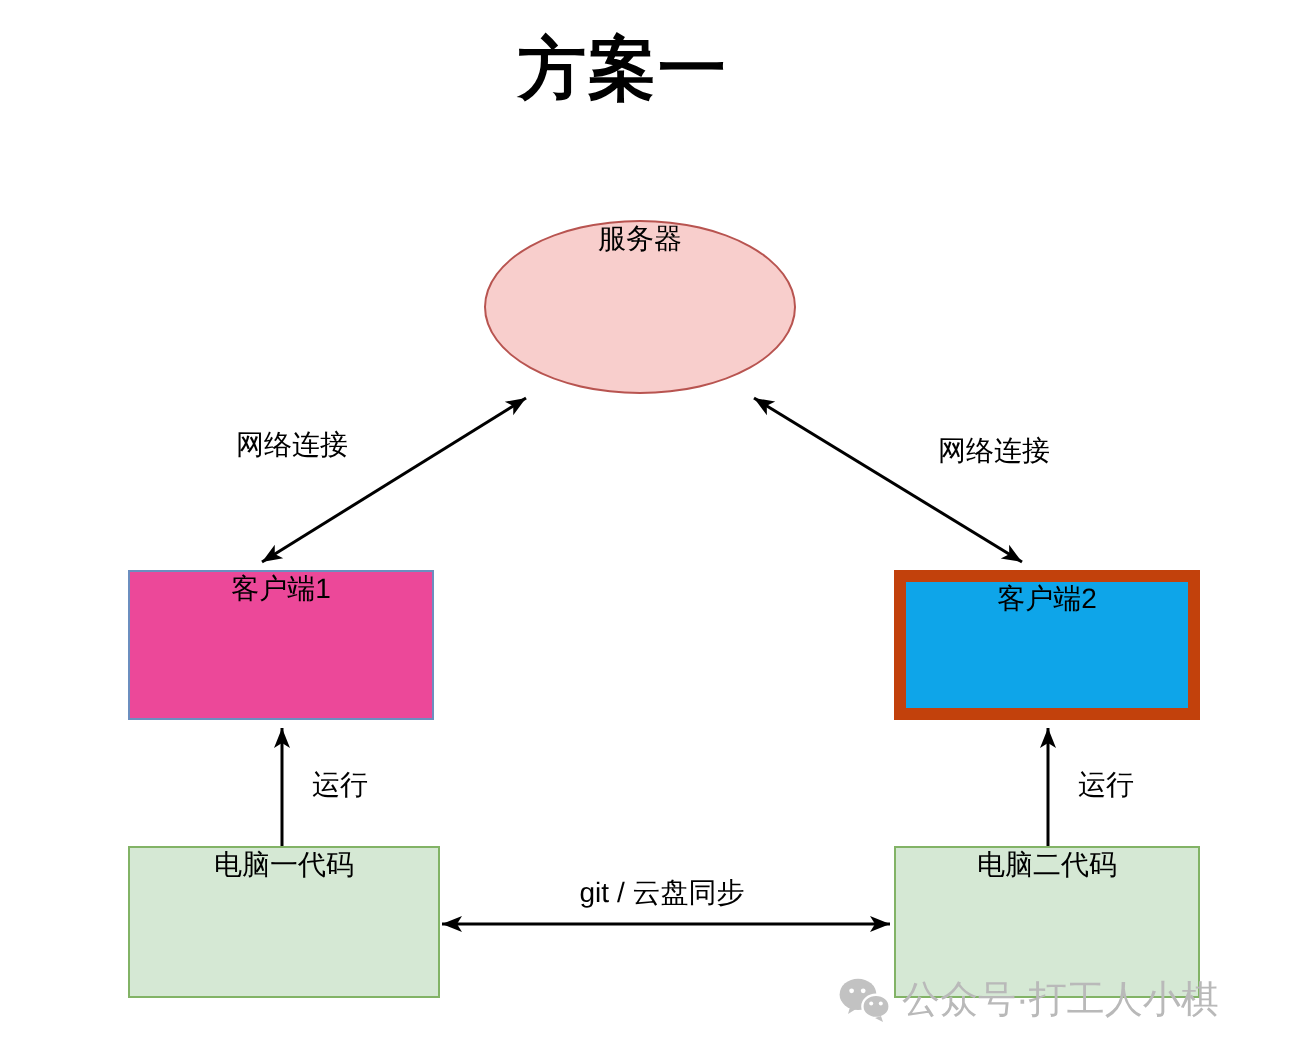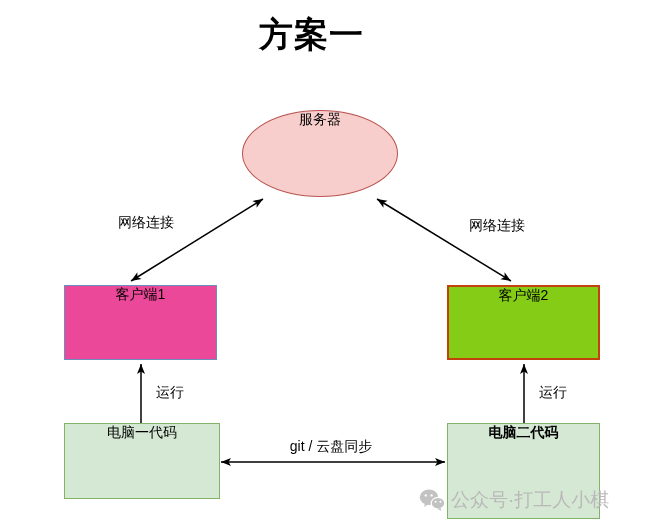--- a/index.html
+++ b/index.html
@@ -16,25 +16,25 @@
   .node{
     position:absolute;display:flex;align-items:flex-start;justify-content:center;
     font-size:14px;color:#000;box-sizing:border-box;text-align:center;
   }
   .node.ellipse{border-radius:50%;}
   .node.server{left:242px;top:110px;width:156px;height:87px;
     background:#f8cecc;border:1px solid #b85450;}
   .node.client1{left:64px;top:285px;width:153px;height:75px;
     background:#ec4899;border:1px solid #6c8ebf;}
   .node.client2{left:447px;top:285px;width:153px;height:75px;
-    background:#84cc16;border:2px solid #c2410c;}
+    background:#0ea5e9;border:6px solid #c2410c;}
   .node.pc1{left:64px;top:423px;width:156px;height:76px;
     background:#d5e8d4;border:1px solid #82b366;}
-  .node.pc2{left:447px;top:423px;width:153px;height:96px;
-    background:#d5e8d4;border:1px solid #82b366;font-weight:bold;}
+  .node.pc2{left:447px;top:423px;width:153px;height:76px;
+    background:#d5e8d4;border:1px solid #82b366;}
   svg.edges{position:absolute;left:0;top:0;width:647px;height:525px;pointer-events:none;}
   svg.edges line{stroke:#000;stroke-width:1.5;}
   .edge-label{
     position:absolute;transform:translate(-50%,-50%);
     font-size:14px;color:#000;white-space:nowrap;background:#fff;padding:0 2px;
   }
   .lbl-net-left{left:146px;top:223px;}
   .lbl-net-right{left:497px;top:226px;}
   .lbl-run-left{left:170px;top:393px;}
   .lbl-run-right{left:553px;top:393px;}

